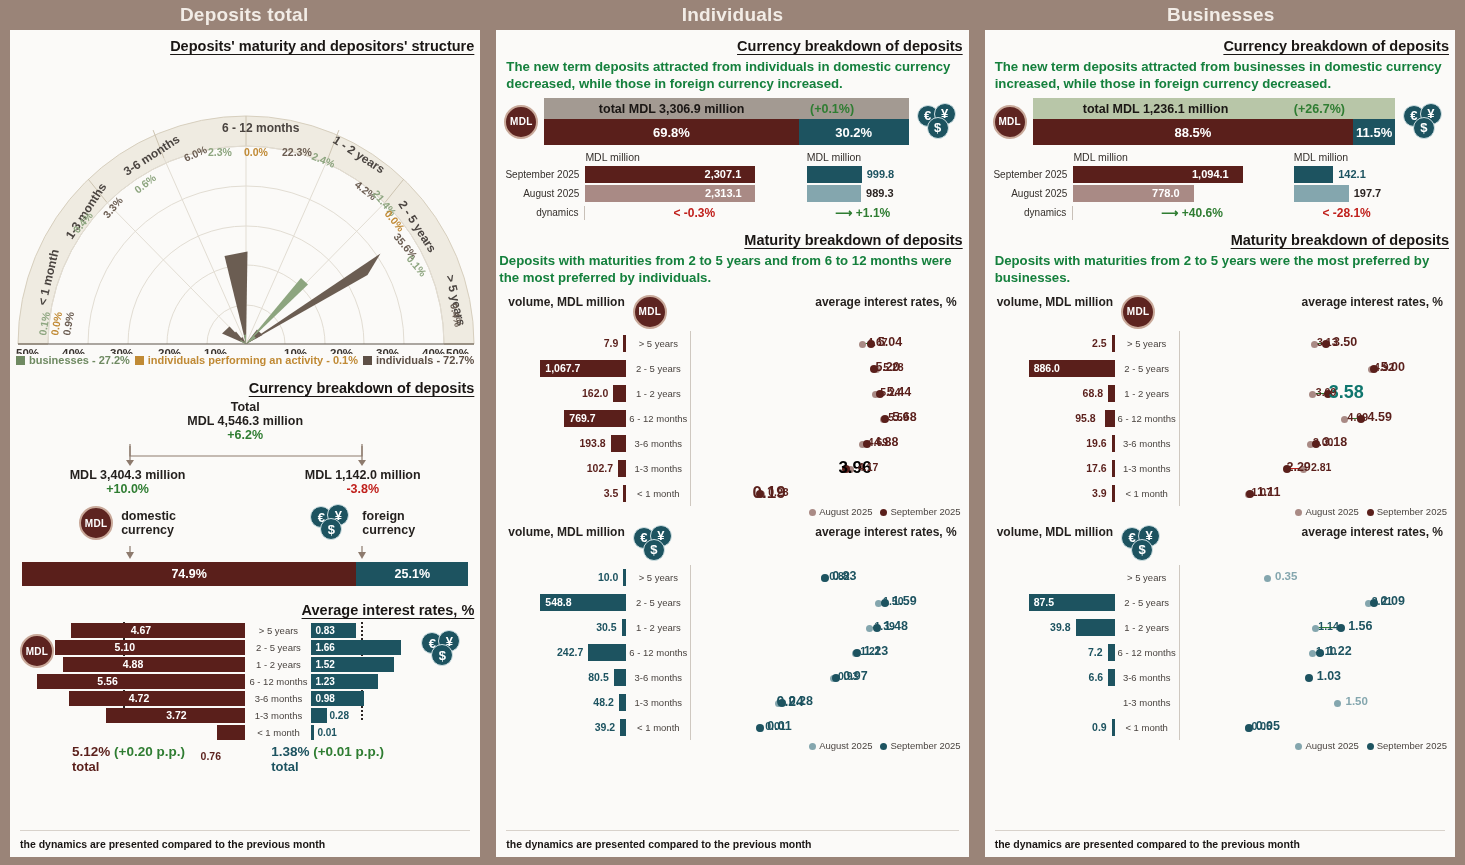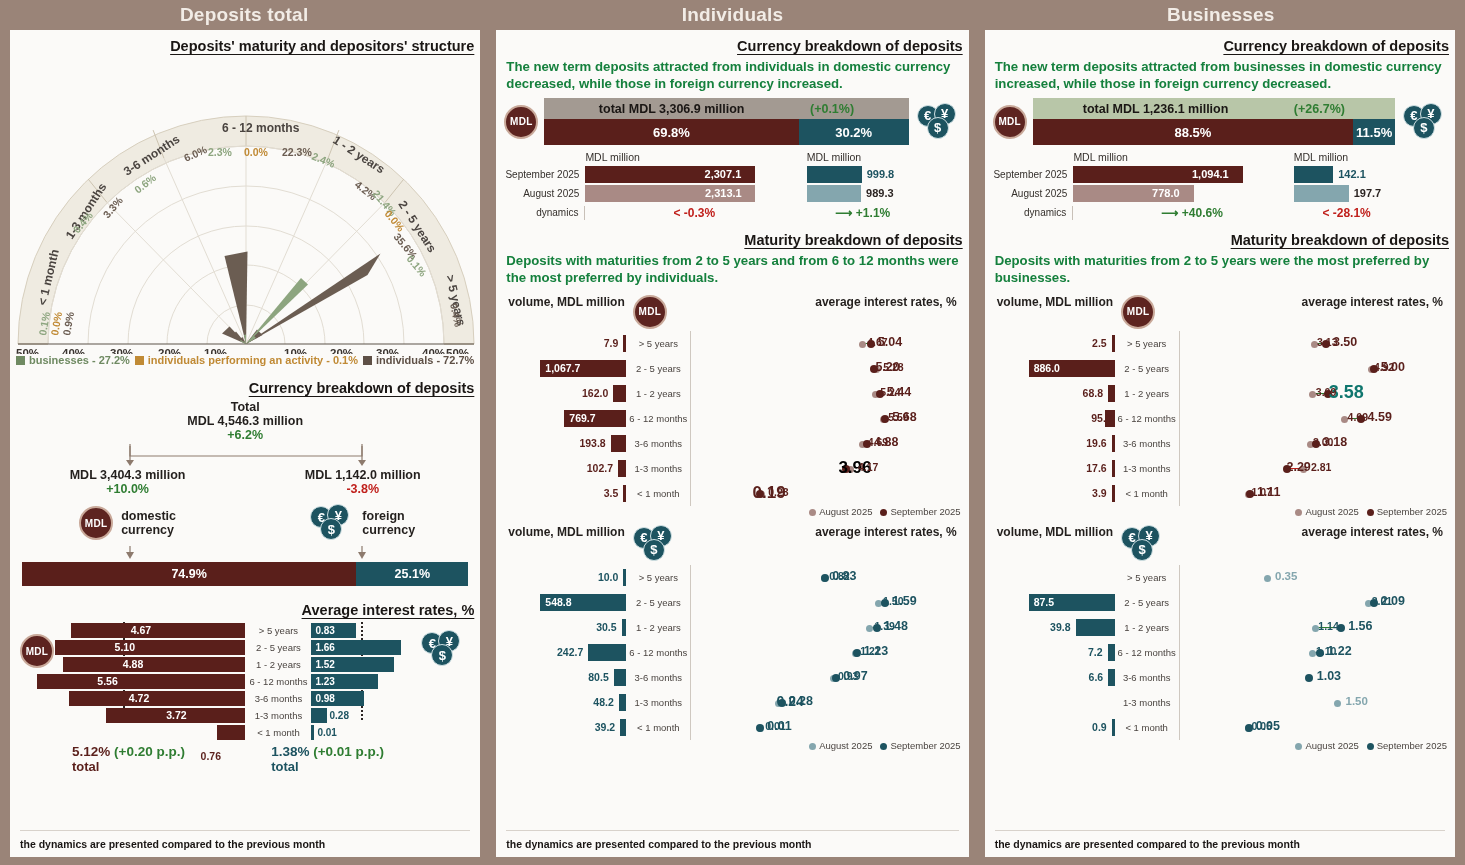--- a/index.html
+++ b/index.html
@@ -496,21 +496,21 @@
             </div>
     <div class="cb-row">
       <div class="cb-lbl">dynamics</div>
       <div style="width:230px;border-left:1px solid #c8c0b8;padding-left:88px;font-size:12px;font-weight:bold;"><span class="neg">&lt;</span> <span class="neg">-0.3%</span></div>
       <div style="width:160px;font-size:12px;font-weight:bold;padding-left:28px;"><span class="pos">⟶</span> <span class="pos">+1.1%</span></div>
     </div>
   </div>
         </div>
 
       <div class="sect-title" style="margin-top:10px;">Maturity breakdown of deposits</div>
-      <div class="lede" style="padding:4px 10px 0 10px;">Deposits with maturities from 2 to 5 years and from 6 to 12 months were the most preferred by individuals.</div>
+      <div class="lede" style="padding:4px 10px 0 3px;">Deposits with maturities from 2 to 5 years and from 6 to 12 months were the most preferred by individuals.</div>
       <div id="ind-mdl">
   <div class="mat-hdr" style="padding:8px 12px 2px 12px;">
     <span>volume, MDL million</span>
     <span style="margin-left:8px;">
               <div class="coin-mdl">MDL</div>
             </span>
     <span style="flex:1;text-align:right;">average interest rates, %</span>
   </div>
   <div style="padding:0 10px 0 10px;">
             <div class="mrow">
@@ -862,21 +862,21 @@
                 <div class="cn" style="left:134.24936386768445px;width:15.585241730279904px;background:#2f7d32"></div>
                 <div class="pt" style="left:130.74936386768445px;width:7px;height:7px;background:#a98a85"></div>
                 <div class="pt" style="left:145.83460559796436px;width:8px;height:8px;top:9.5px;background:#5a1f1b"></div>
                 <div class="tv" style="left:150px;font-size:18px;color:#0f766e">3.58</div>
                 <div class="tv" style="right:108.75063613231555px;font-size:10.5px;color:#5a1f1b">3.09</div>
               </div>
     </div>
             <div class="mrow">
       <div class="m-vol">
         <div class="vb" style="width:9.298871331828442px;background:#5a1f1b"></div>
-        <div class="vt" style="right:3px;color:#5a1f1b;">95.8</div>
+        <div class="vt" style="right:19px;color:#5a1f1b;">95.8</div>
       </div>
       <div class="m-lbl">6 - 12 months</div>
       <div class="m-rate">
                 <div class="m-axis" style="left:0"></div>
                 <div class="cn" style="left:166.0559796437659px;width:15.903307888040729px;background:#2f7d32"></div>
                 <div class="pt" style="left:162.5559796437659px;width:7px;height:7px;background:#a98a85"></div>
                 <div class="pt" style="left:177.95928753180664px;width:8px;height:8px;top:9.5px;background:#5a1f1b"></div>
                 <div class="tv" style="left:188.95928753180664px;font-size:12.5px;color:#5a1f1b">4.59</div>
                 <div class="tv" style="right:76.94402035623409px;font-size:10.5px;color:#5a1f1b">4.09</div>
               </div>

